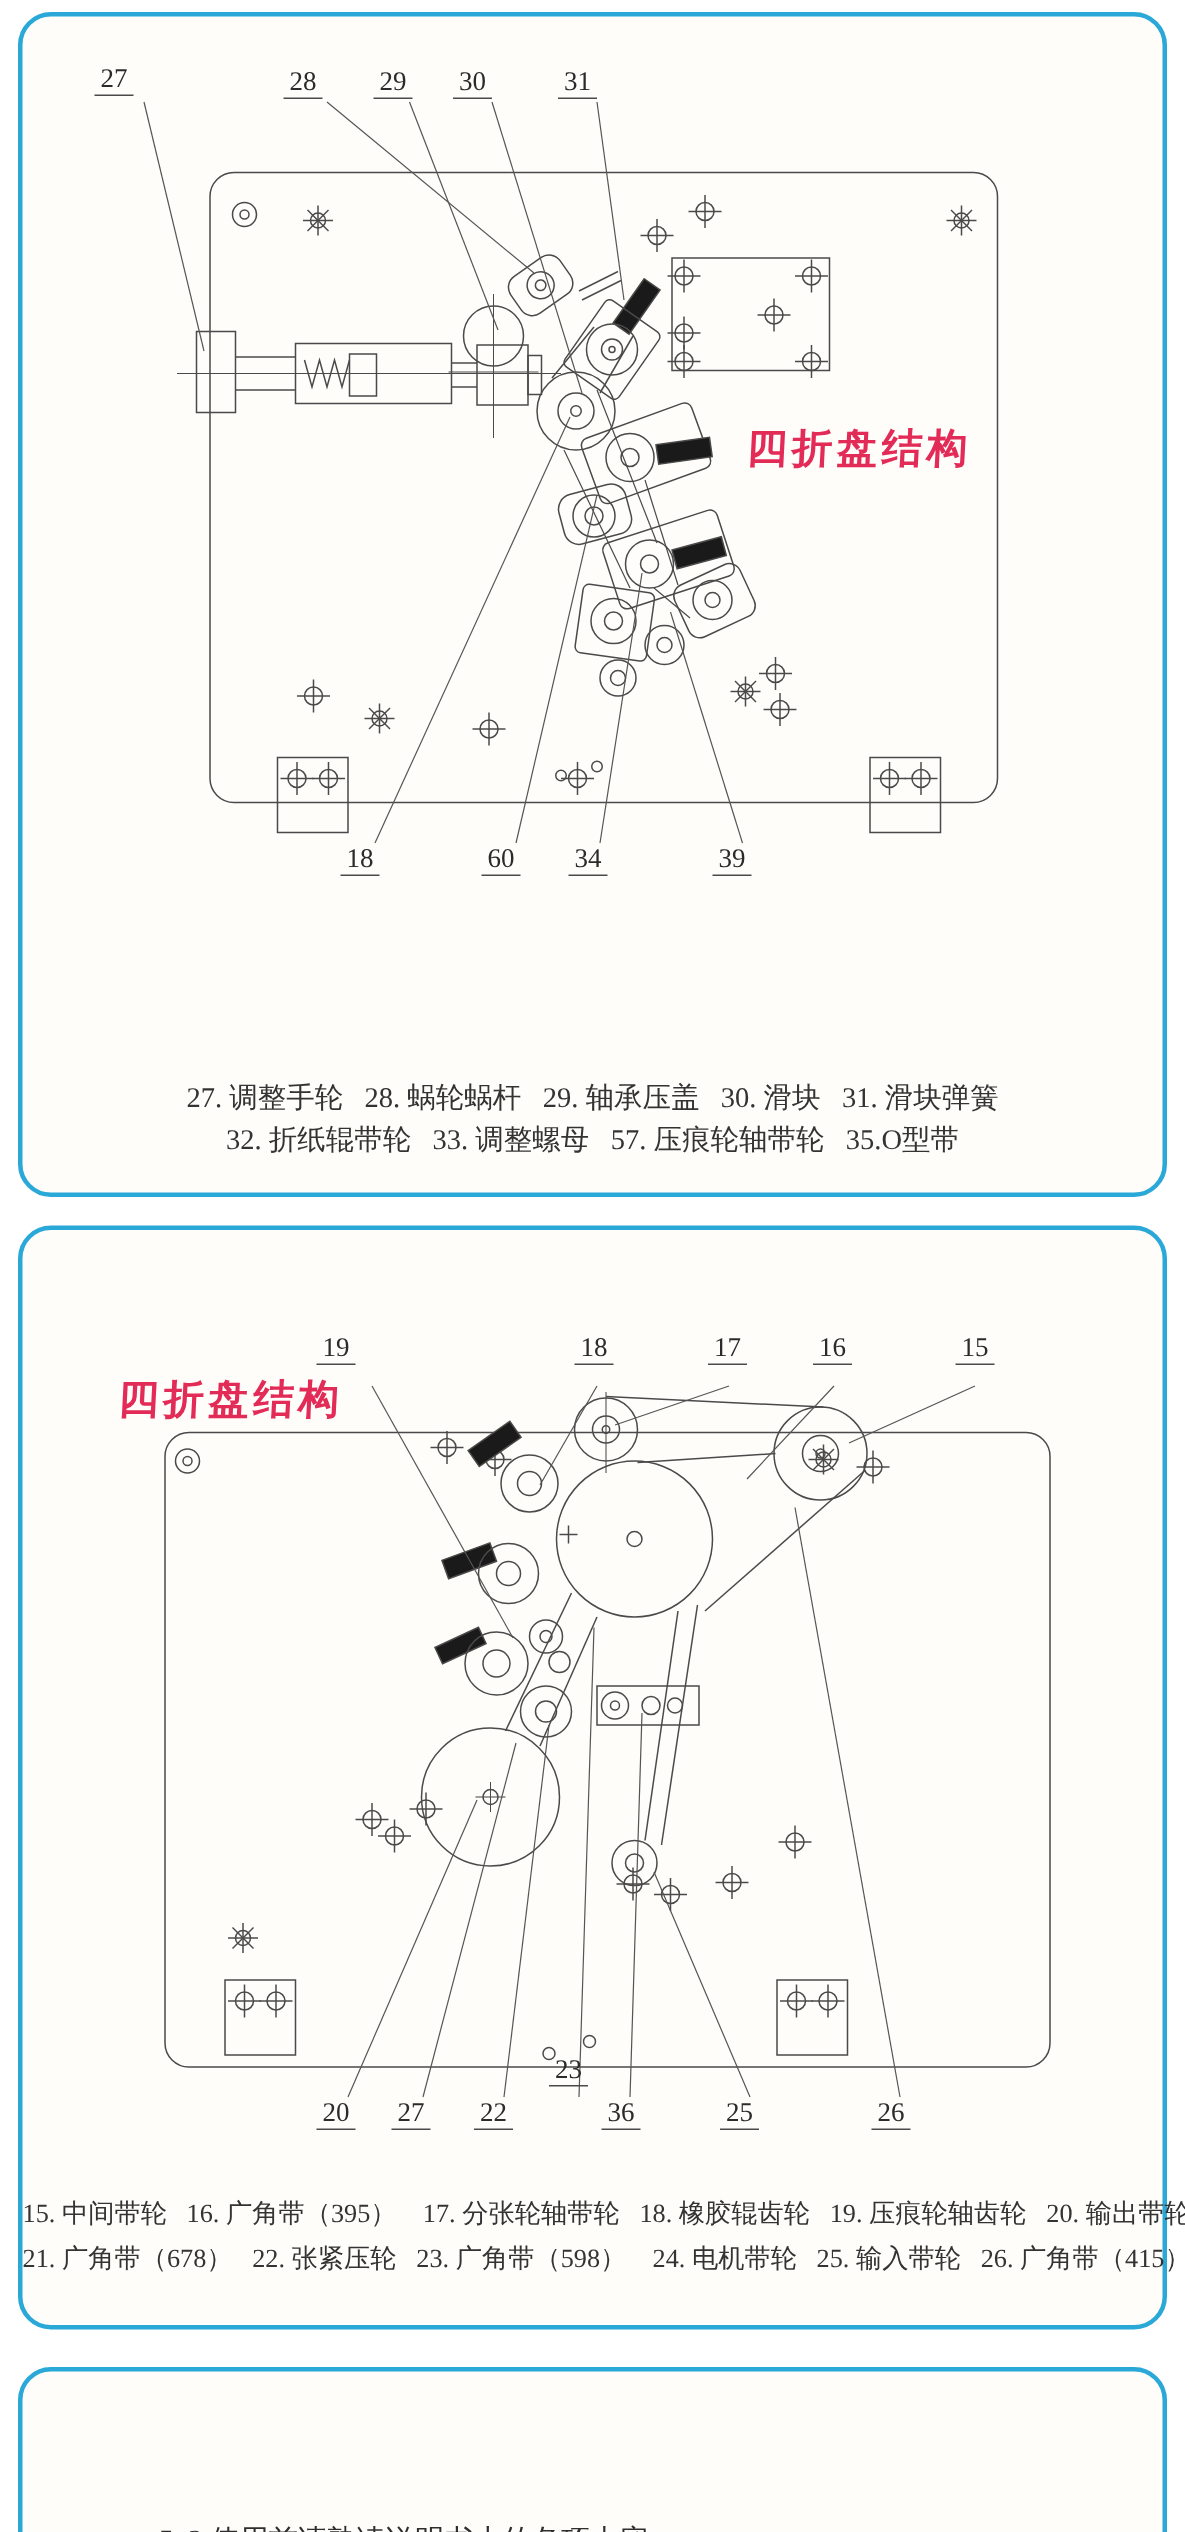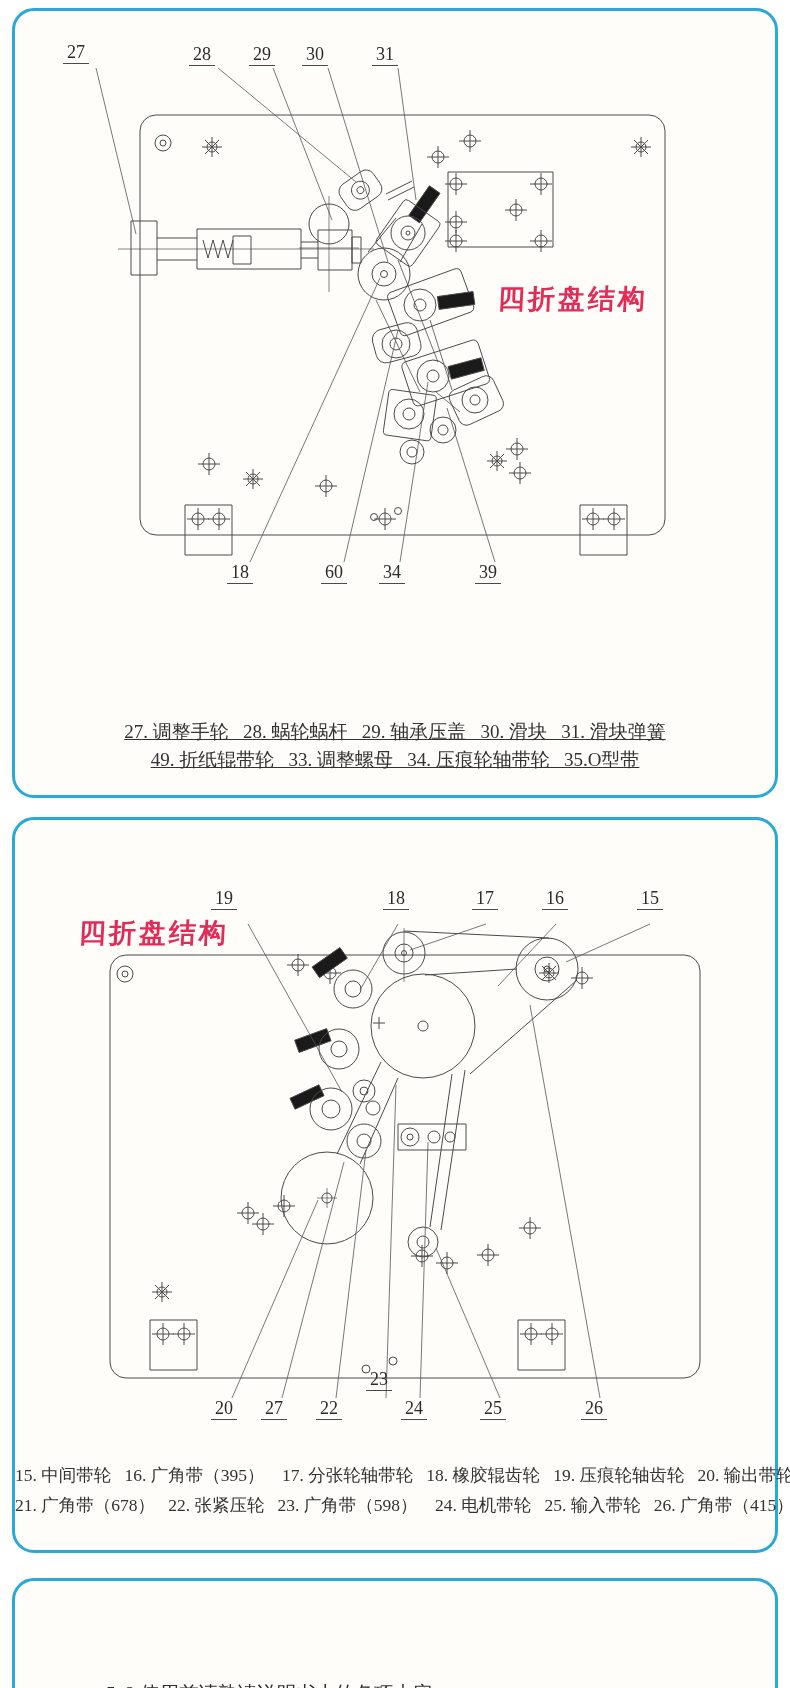--- a/index.html
+++ b/index.html
@@ -3,21 +3,21 @@
 <meta charset="utf-8">
 <style>
   html,body{margin:0;padding:0;width:790px;height:1688px;overflow:hidden;background:#ffffff;position:relative;font-family:"Liberation Serif",serif;}
   .panel{position:absolute;left:12px;width:766px;border:3px solid #2aa8d8;border-radius:22px;background:#fffdfa;box-sizing:border-box;}
   #panel1{top:8px;height:790px;}
   #panel2{top:817px;height:736px;}
   #panel3{top:1578px;height:220px;}
   .diagram-svg{position:absolute;left:-3px;top:-3px;}
   .callout{position:absolute;font-size:18px;color:#2b2b2b;border-bottom:1.2px solid #4a4a4a;padding:0 4px 0 4px;line-height:1.1;font-family:"Liberation Serif",serif;text-align:center;}
   .caption{position:absolute;left:0;right:0;text-align:center;color:#333;white-space:pre;font-family:"Liberation Serif",serif;}
-  .cap-p1{font-size:19px;text-decoration:underline;}
+  .cap-p1{font-size:19px;}
   .cap-p2{font-size:17.5px;}
   .red-label{position:absolute;color:#e32b57;font-size:27px;font-weight:bold;letter-spacing:3px;transform:skewX(-3deg);font-family:"Liberation Serif",serif;}
   .note-line{position:absolute;font-size:19.5px;color:#2e2e2e;white-space:pre;font-family:"Liberation Serif",serif;}
   svg line,svg rect,svg circle,svg path,svg polyline{vector-effect:non-scaling-stroke;}
 </style>
 </head>
 <body>
 
 <div class="panel" id="panel1">
 
@@ -176,21 +176,21 @@
   <span class="callout" style="left:287px;top:34px">30</span>
   <span class="callout" style="left:357px;top:34px">31</span>
   <span class="callout" style="left:212px;top:552px">18</span>
   <span class="callout" style="left:306px;top:552px">60</span>
   <span class="callout" style="left:364px;top:552px">34</span>
   <span class="callout" style="left:460px;top:552px">39</span>
 
   <span class="red-label" style="left:483px;top:270px">四折盘结构</span>
 
   <div class="caption cap-p1" style="top:708px">27. 调整手轮   28. 蜗轮蜗杆   29. 轴承压盖   30. 滑块   31. 滑块弹簧</div>
-  <div class="caption cap-p1" style="top:736px">49. 折纸辊带轮   33. 调整螺母   34. 压痕轮轴带轮   35.O型带</div>
+  <div class="caption cap-p1" style="top:736px">32. 折纸辊带轮   33. 调整螺母   57. 压痕轮轴带轮   35.O型带</div>
 </div>
 
 <div class="panel" id="panel2">
 
   <svg class="diagram-svg" width="766" height="736" viewBox="12 817 766 736" fill="none" stroke="#4a4a4a" stroke-width="1">
     <defs>
       <g id="ch2">
           <circle r="6"></circle>
           <line x1="-11" y1="0" x2="11" y2="0"></line>
           <line x1="0" y1="-11" x2="0" y2="11"></line>
@@ -303,21 +303,21 @@
 
   <span class="callout" style="left:196px;top:69px">19</span>
   <span class="callout" style="left:368px;top:69px">18</span>
   <span class="callout" style="left:457px;top:69px">17</span>
   <span class="callout" style="left:527px;top:69px">16</span>
   <span class="callout" style="left:622px;top:69px">15</span>
   <span class="callout" style="left:196px;top:579px">20</span>
   <span class="callout" style="left:246px;top:579px">27</span>
   <span class="callout" style="left:301px;top:579px">22</span>
   <span class="callout" style="left:351px;top:550px">23</span>
-  <span class="callout" style="left:386px;top:579px">24</span>
+  <span class="callout" style="left:386px;top:579px">36</span>
   <span class="callout" style="left:465px;top:579px">25</span>
   <span class="callout" style="left:566px;top:579px">26</span>
 
   <div class="caption cap-p2" style="top:643px">15. 中间带轮   16. 广角带（395）    17. 分张轮轴带轮   18. 橡胶辊齿轮   19. 压痕轮轴齿轮   20. 输出带轮</div>
   <div class="caption cap-p2" style="top:673px">21. 广角带（678）   22. 张紧压轮   23. 广角带（598）    24. 电机带轮   25. 输入带轮   26. 广角带（415）</div>
 </div>
 
 <div class="panel" id="panel3">
   <div class="note-line" style="left:91px;top:99px">5. 2 使用前请熟读说明书上的各项内容</div>
 </div>

